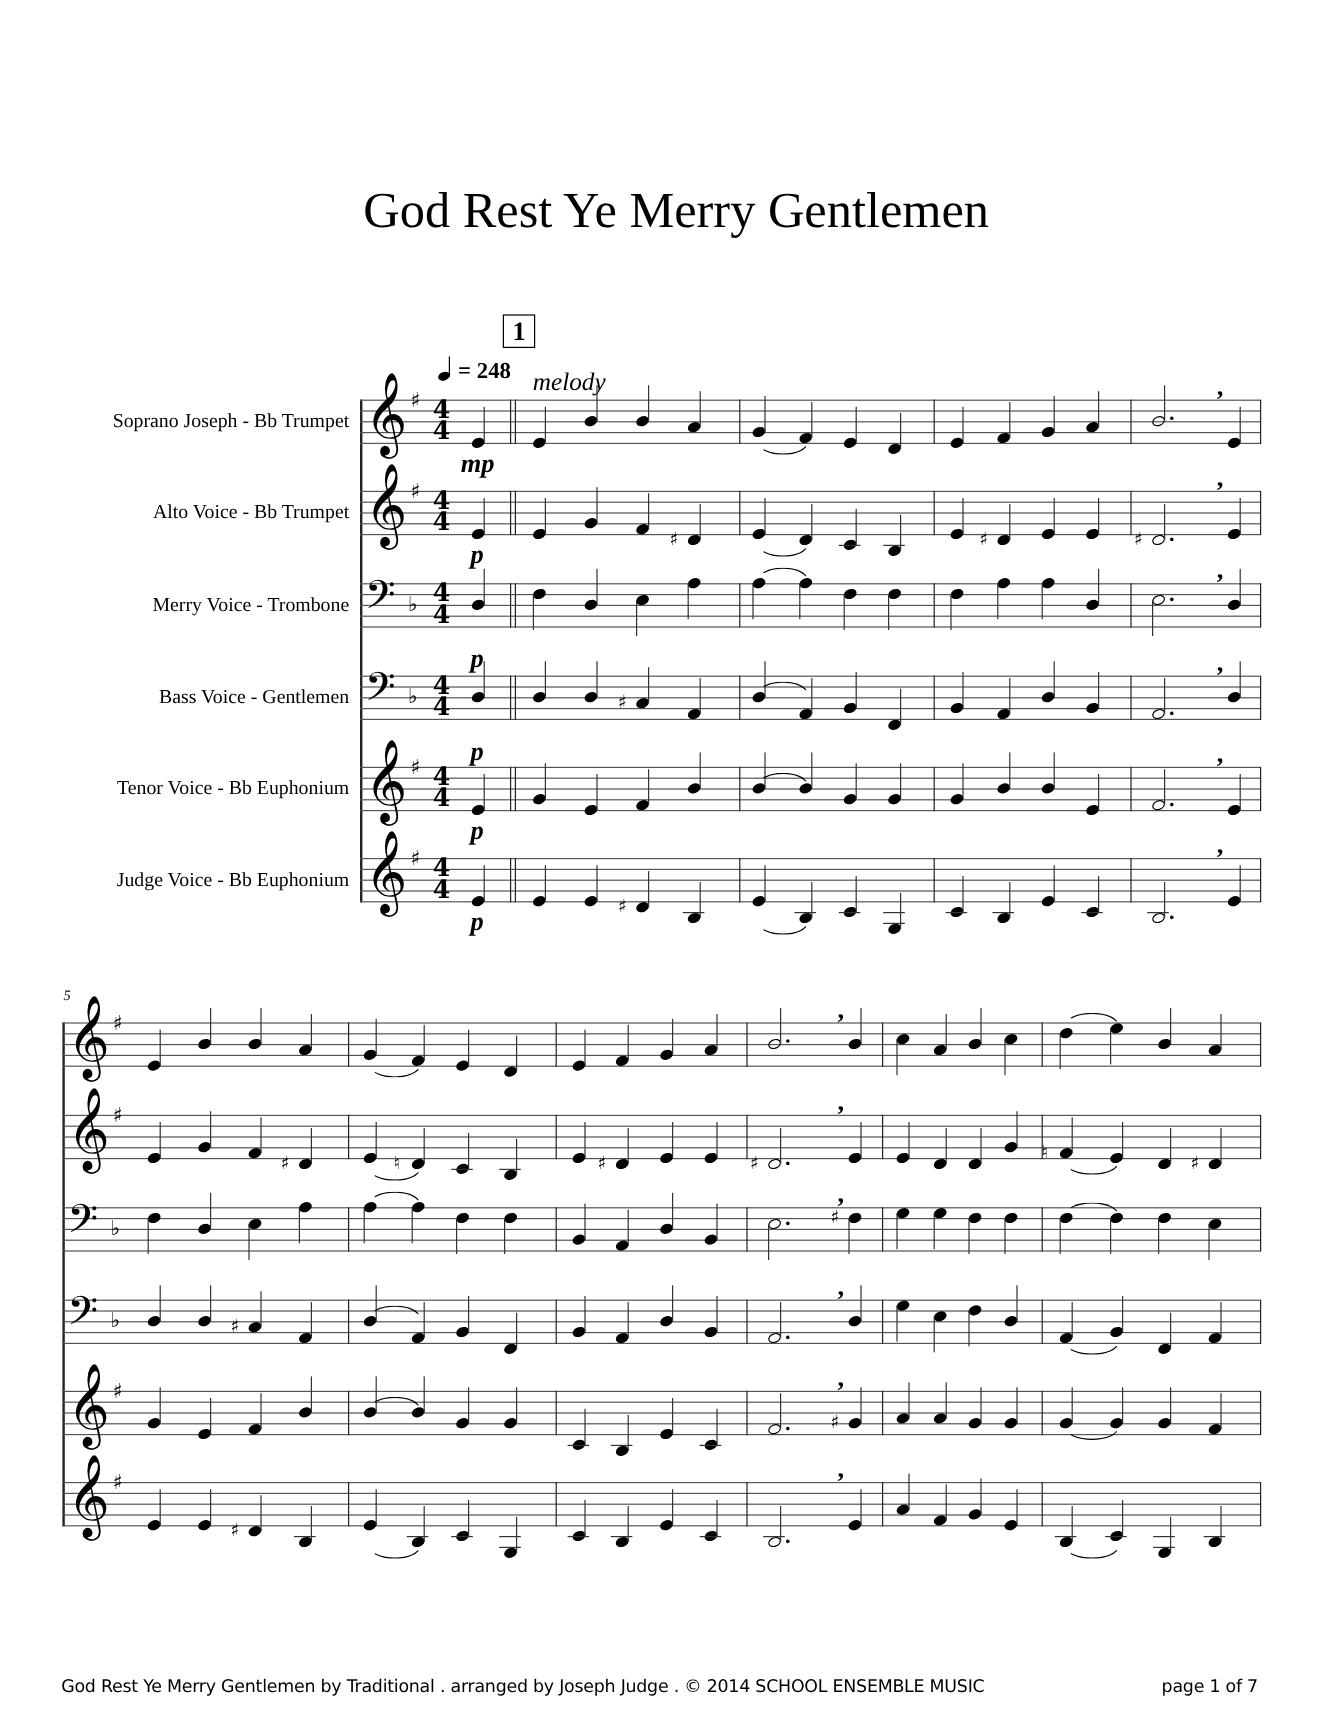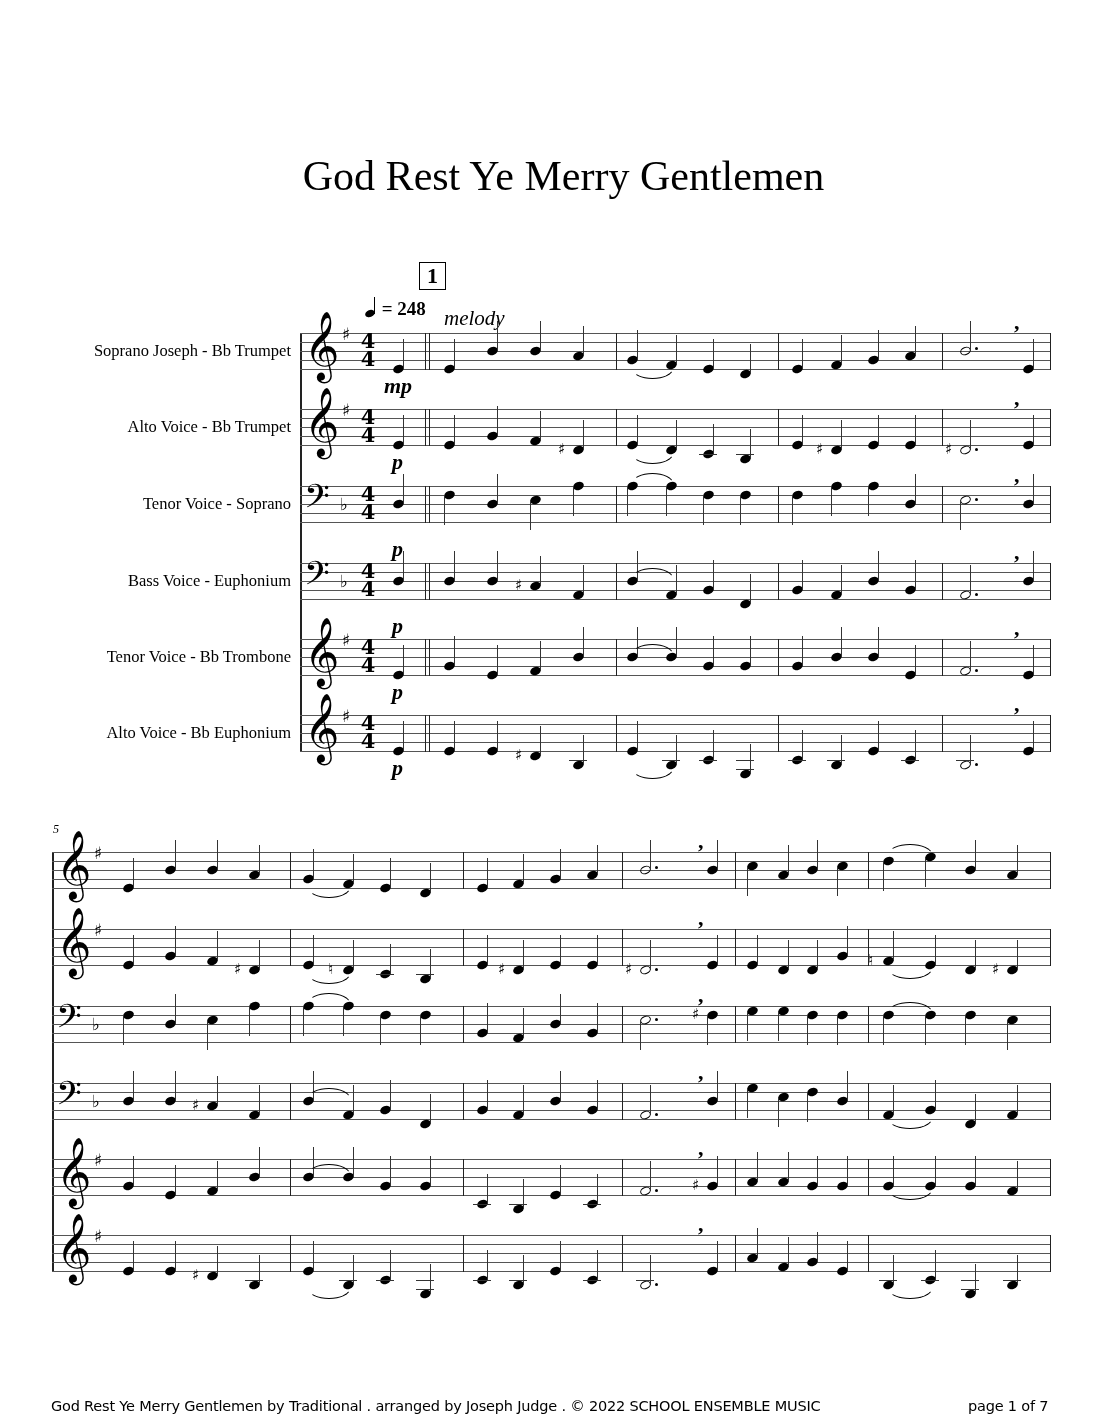--- a/index.html
+++ b/index.html
@@ -37,24 +37,24 @@
 </head>
 <body>
 
 <div class="title">God Rest Ye Merry Gentlemen</div>
 <div class="rehearsal">1</div>
 <div class="tempo"><span class="qn"></span> <span>= 248</span></div>
 <div class="expr">melody</div>
 
 <div class="instr" style="top:341px">Soprano Joseph - Bb Trumpet</div>
 <div class="instr" style="top:417px">Alto Voice - Bb Trumpet</div>
-<div class="instr" style="top:494px">Tenor Voice - Soprano</div>
-<div class="instr" style="top:571px">Bass Voice - Euphonium</div>
-<div class="instr" style="top:647px">Tenor Voice - Bb Trombone</div>
-<div class="instr" style="top:723px">Alto Voice - Bb Euphonium</div>
+<div class="instr" style="top:494px">Merry Voice - Trombone</div>
+<div class="instr" style="top:571px">Bass Voice - Gentlemen</div>
+<div class="instr" style="top:647px">Tenor Voice - Bb Euphonium</div>
+<div class="instr" style="top:723px">Judge Voice - Bb Euphonium</div>
 
 <div class="measnum">5</div>
 
 <div id="score">
     <div class="sysbracket" style="left: 300px; top: 333px; height: 419px;"></div>
     <div class="staffline" style="left: 300px; top: 333px; width: 750px;"></div>
     <div class="staffline" style="left: 300px; top: 342px; width: 750px;"></div>
     <div class="staffline" style="left: 300px; top: 351px; width: 750px;"></div>
     <div class="staffline" style="left: 300px; top: 360px; width: 750px;"></div>
     <div class="staffline" style="left: 300px; top: 369px; width: 750px;"></div>
@@ -760,14 +760,14 @@
     <div class="ledger" style="left: 921px; top: 1280px;"></div>
     <div class="note" style="left: 965px; top: 1289.5px;"></div>
     <div class="stem" style="left: 975px; top: 1263.5px; height: 30px;"></div>
     <div class="ledger" style="left: 961px; top: 1280px;"></div>
     <div class="ledger" style="left: 961px; top: 1289px;"></div>
     <div class="note" style="left: 1007px; top: 1280.5px;"></div>
     <div class="stem" style="left: 1017px; top: 1254.5px; height: 30px;"></div>
     <div class="ledger" style="left: 1003px; top: 1280px;"></div>
   </div>
 
-<div class="footer" style="left:51px">God Rest Ye Merry Gentlemen by Traditional . arranged by Joseph Judge . © 2022 SCHOOL ENSEMBLE MUSIC</div>
+<div class="footer" style="left:51px">God Rest Ye Merry Gentlemen by Traditional . arranged by Joseph Judge . © 2014 SCHOOL ENSEMBLE MUSIC</div>
 <div class="footer" style="left:968px">page 1 of 7</div>
 
 </body></html>

